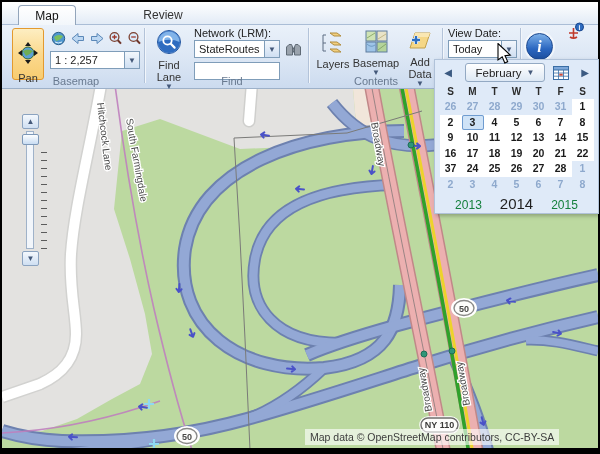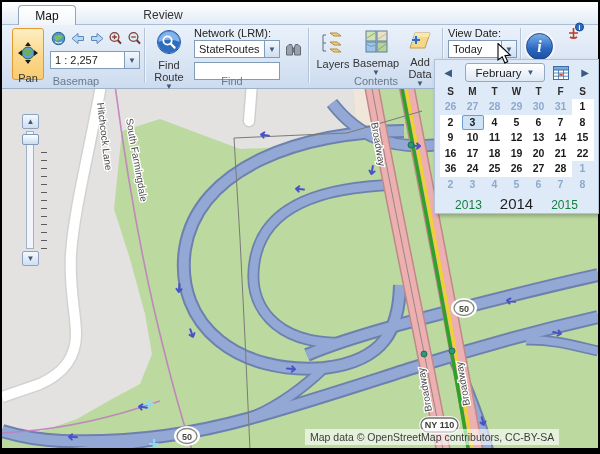--- a/index.html
+++ b/index.html
@@ -162,21 +162,21 @@
       <span>
         <svg width="26" height="26" viewBox="0 0 26 26">
           <circle cx="13" cy="13" r="11.5" fill="none" stroke="#1f54a0" stroke-width="1"></circle>
           <circle cx="13" cy="13" r="11" fill="#2e6cc0"></circle>
           <path d="M13,2.5 a10.5,10.5 0 0 1 10.5,10.5 a14,7 0 0 0 -21,0 a10.5,10.5 0 0 1 10.5,-10.5" fill="#8fc0f0" opacity=".85"></path>
           <circle cx="11.5" cy="11.5" r="4.2" fill="none" stroke="#fff" stroke-width="1.8"></circle>
           <path d="M14.8,14.8 L18.6,18.6" stroke="#fff" stroke-width="2.2" stroke-linecap="round"></path>
         </svg>
       </span>
       <span class="cap"><span>Find</span><br>
-      <span>Route</span></span>
+      <span>Lane</span></span>
       <span class="ddcaret">▼</span>
     </div>
 
     <div class="fieldlbl" style="left:192px;top:2px;">Network (LRM):</div>
     <div class="combo" style="left:192px;top:15px;">
       <div class="cval" style="width:70px;">StateRoutes</div>
       <div class="ddbtn">▼</div>
     </div>
     <span class="smallbtn" style="position:absolute;left:283px;top:16px;">
       <svg width="17" height="14" viewBox="0 0 17 14">
@@ -443,21 +443,21 @@
           <div class="cal-cell">13</div>
           <div class="cal-cell">14</div>
           <div class="cal-cell">15</div>
           <div class="cal-cell">16</div>
           <div class="cal-cell">17</div>
           <div class="cal-cell">18</div>
           <div class="cal-cell">19</div>
           <div class="cal-cell">20</div>
           <div class="cal-cell">21</div>
           <div class="cal-cell">22</div>
-          <div class="cal-cell">36</div>
+          <div class="cal-cell">37</div>
           <div class="cal-cell">24</div>
           <div class="cal-cell">25</div>
           <div class="cal-cell">26</div>
           <div class="cal-cell">27</div>
           <div class="cal-cell">28</div>
           <div class="cal-cell muted">1</div>
           <div class="cal-cell muted">2</div>
           <div class="cal-cell muted">3</div>
           <div class="cal-cell muted">4</div>
           <div class="cal-cell muted">5</div>

